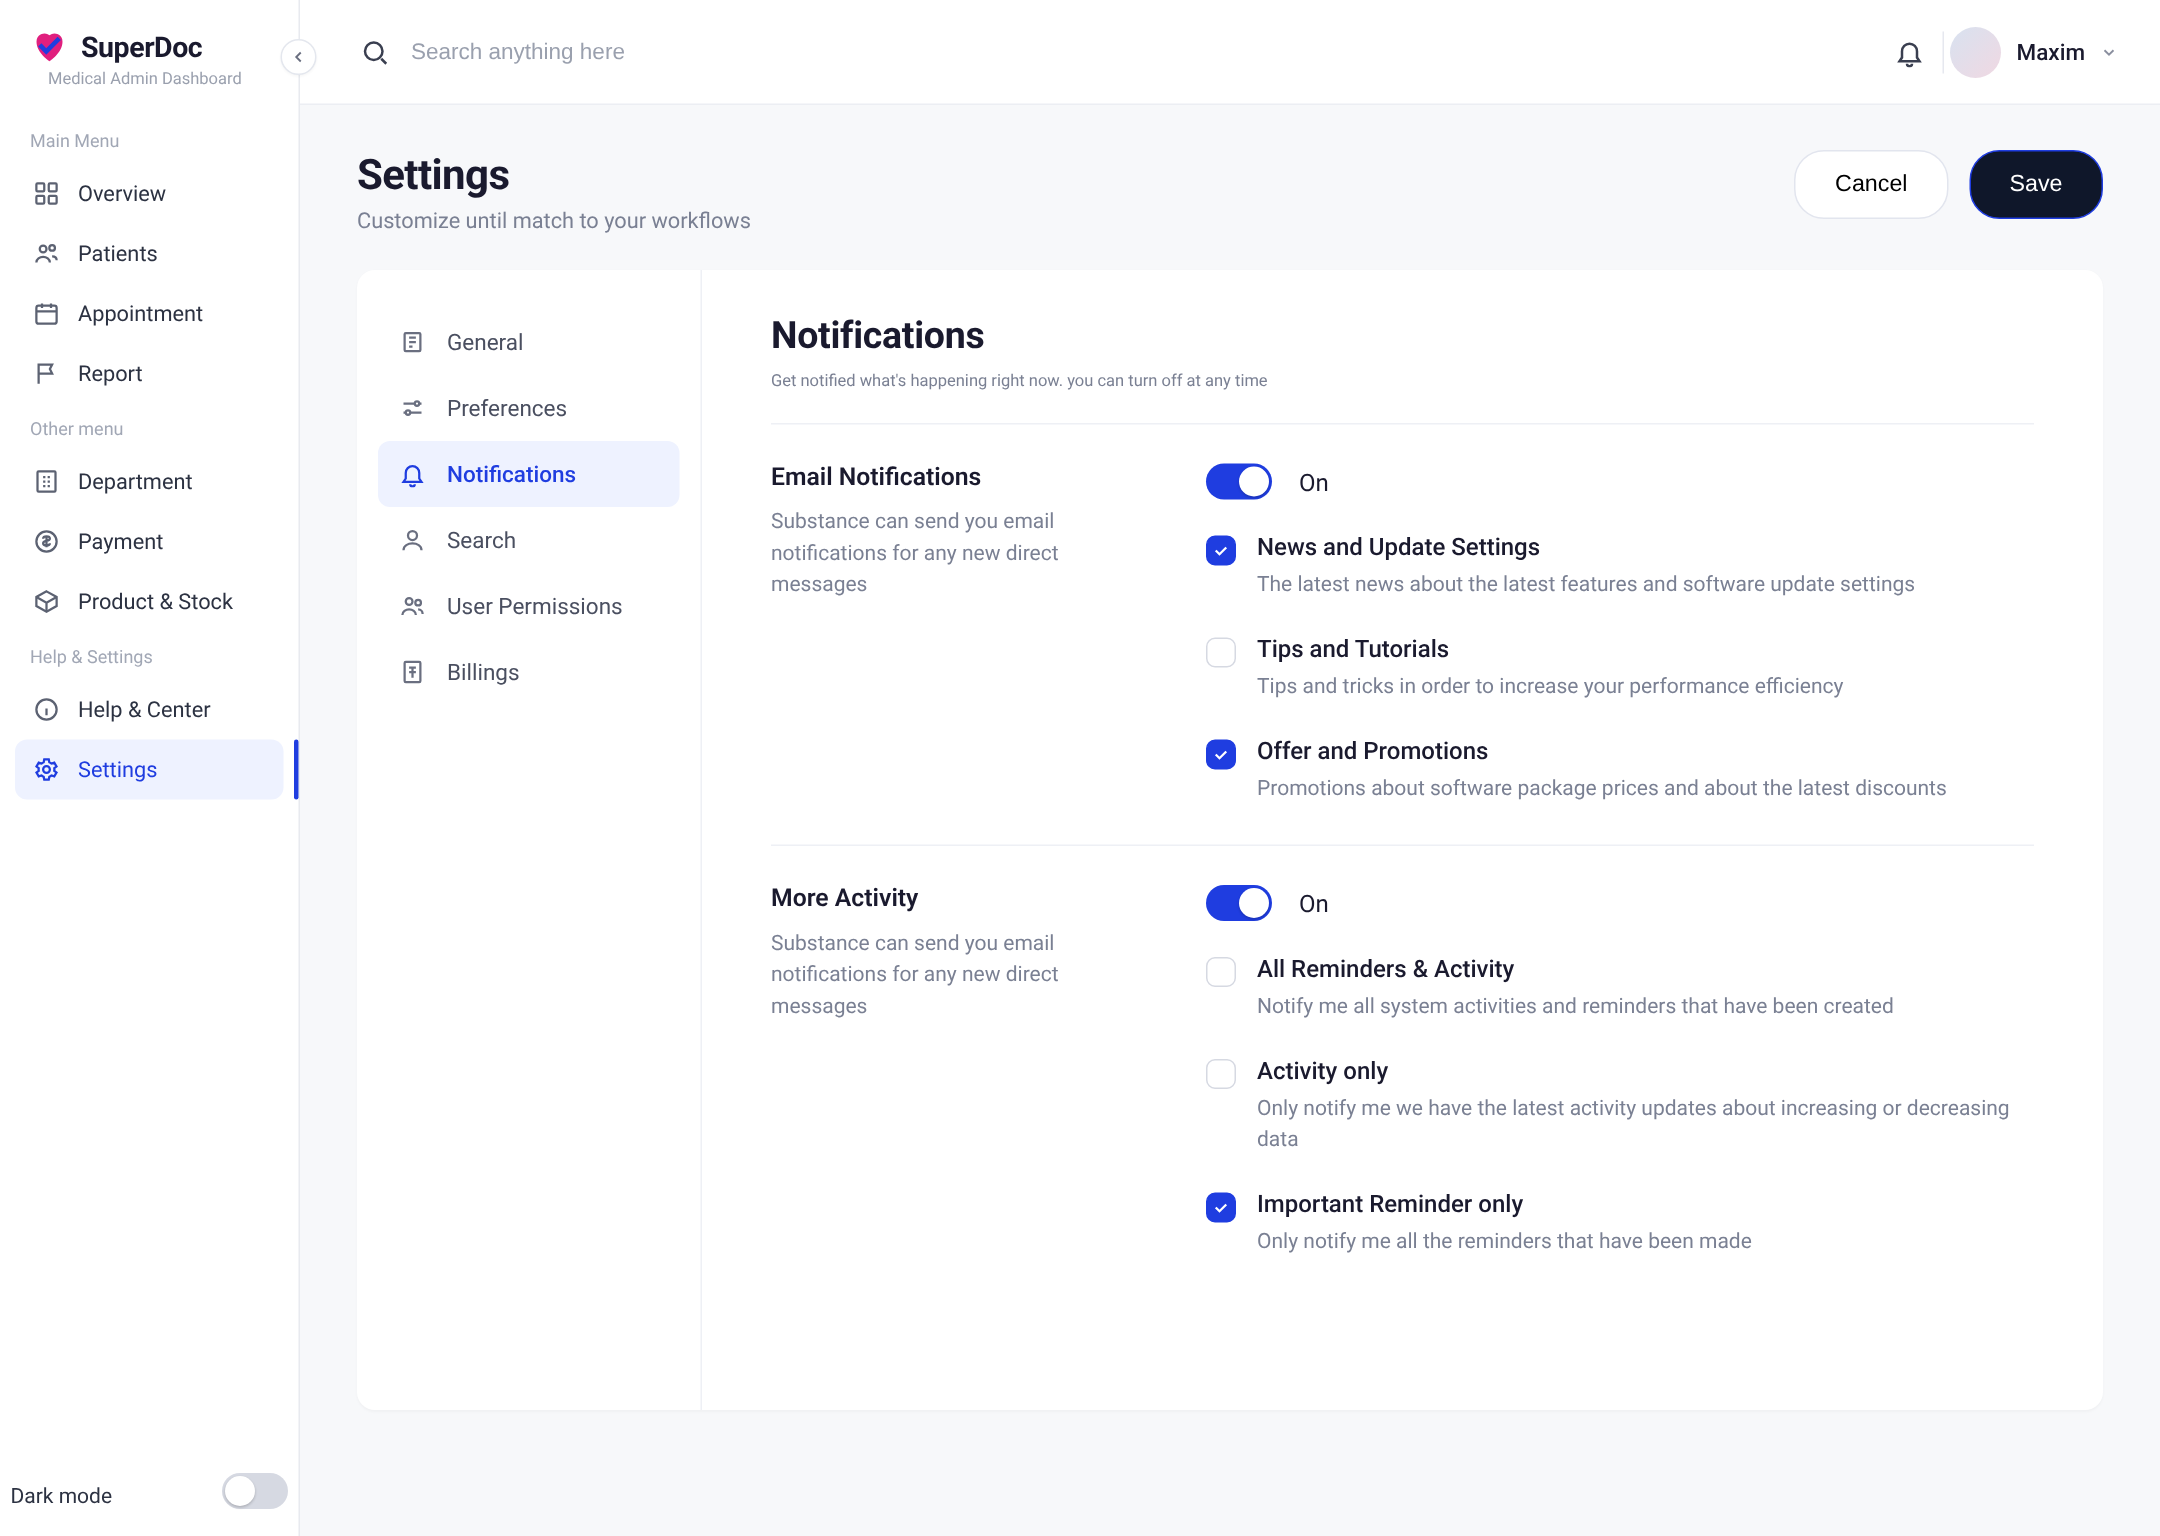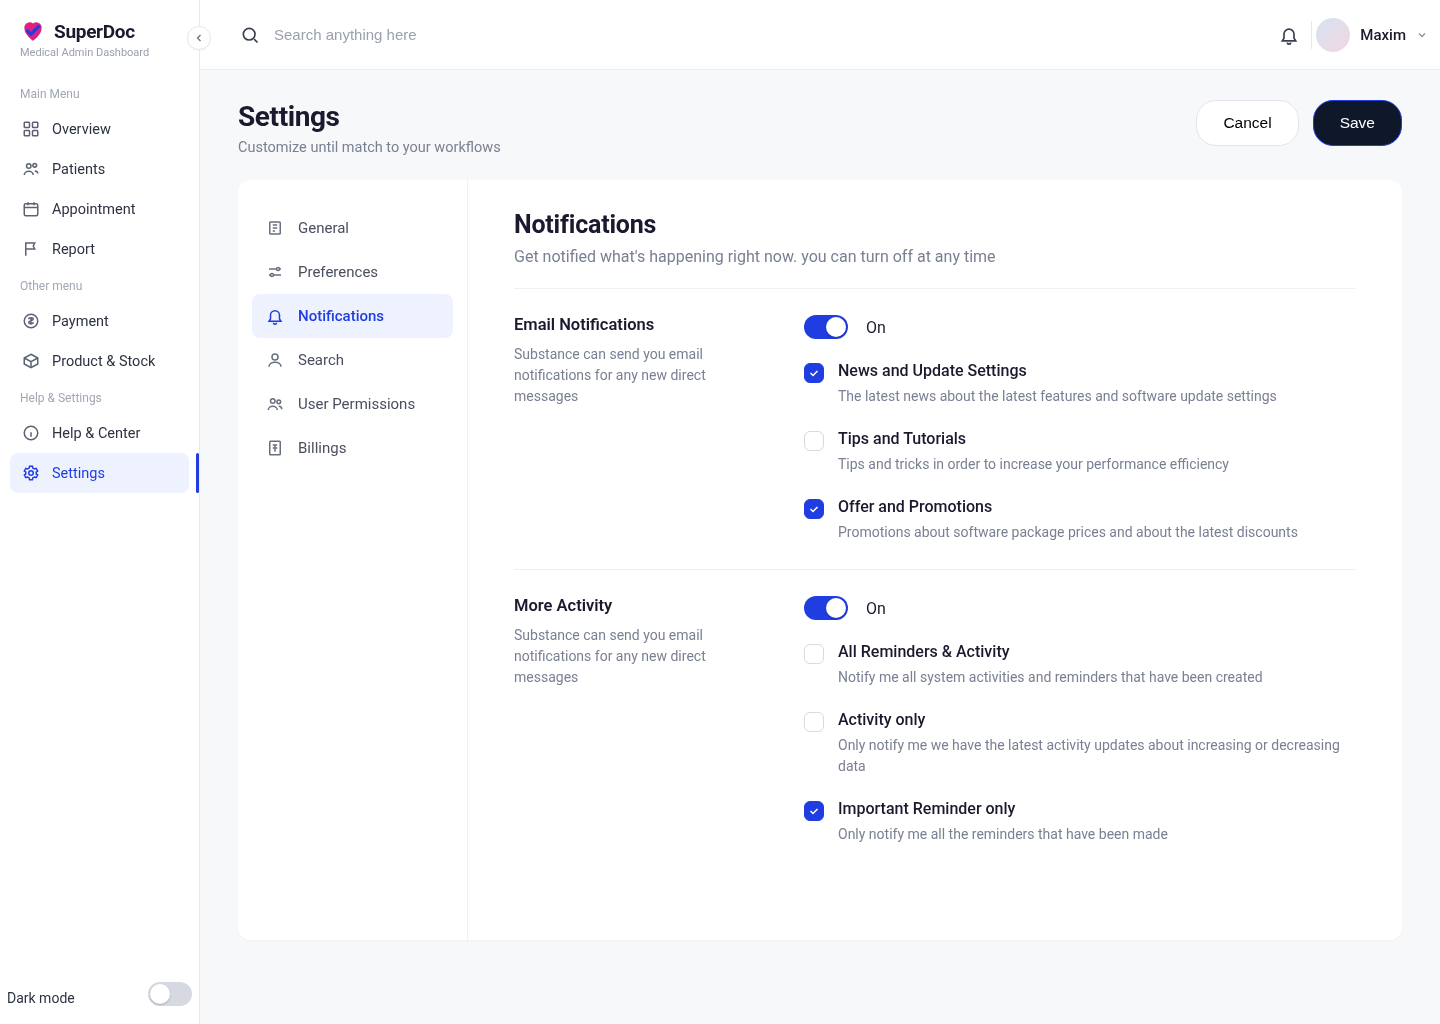--- a/index.html
+++ b/index.html
@@ -20,21 +20,21 @@
   border-right: 1px solid #e8eaef;
   display: flex;
   flex-direction: column;
   position: relative;
   flex-shrink: 0;
 }
 .logo-wrap { padding: 18px 20px 6px; }
 .logo { display: flex; align-items: center; gap: 8px; }
 .logo-mark { width: 26px; height: 26px; }
 .logo-text { font-weight: 700; font-size: 19px; letter-spacing: -0.3px; }
-.logo-sub { font-size: 11px; color: #9aa0ae; margin-top: 2px; margin-left: 0; }
+.logo-sub { font-size: 11px; color: #9aa0ae; margin-top: 2px; margin-left: 12px; }
 
 .collapse-handle {
   position: absolute;
   right: -12px; top: 26px;
   width: 24px; height: 24px;
   border-radius: 50%;
   background: #fff;
   border: 1px solid #e4e7ee;
   display: flex; align-items: center; justify-content: center;
   color: #6a6f80; cursor: pointer;
@@ -66,21 +66,21 @@
 .dark-toggle-row {
   display: flex; align-items: flex-end; justify-content: space-between;
   padding: 18px 7px;
 }
 .dark-toggle-row span { font-size: 14px; color: #2c3242; }
 
 
 .main { flex: 1; display: flex; flex-direction: column; min-width: 0; }
 .topbar {
   height: 70px; background: #fff; border-bottom: 1px solid #eceef3;
-  display: flex; align-items: center; padding: 0 12px 0 40px;
+  display: flex; align-items: center; padding: 0 28px 0 40px;
   gap: 18px;
 }
 .search { display: flex; align-items: center; gap: 14px; flex: 1; }
 .search input {
   border: none; outline: none; font-size: 15px; width: 340px;
   color: #2c3242;
 }
 .search input::placeholder { color: #9aa0ae; }
 .top-actions { display: flex; align-items: center; gap: 4px; }
 .tb-icon-btn { width: 36px; height: 36px; display:flex; align-items:center; justify-content:center; color:#3a3f50; cursor:pointer; }
@@ -108,21 +108,21 @@
   display: flex; align-items: center; gap: 14px;
   padding: 13px 14px; border-radius: 8px; cursor: pointer;
   font-size: 15px; color: #4a4f60;
 }
 .snav-item .snav-icon { width: 18px; height: 18px; color: #6a6f80; }
 .snav-item.active { background: #eef2ff; color: #1f3de0; font-weight: 500; }
 .snav-item.active .snav-icon { color: #1f3de0; }
 
 .settings-body { flex: 1; padding: 30px 46px 40px; }
 .section-title { font-size: 25px; font-weight: 700; letter-spacing: -0.2px; }
-.section-sub { font-size: 16px; color: #7a8093; margin-top: 8px; padding-bottom: 22px; border-bottom: 1px solid #eef0f5; }
+.section-sub { font-size: 11px; color: #7a8093; margin-top: 8px; padding-bottom: 22px; border-bottom: 1px solid #eef0f5; }
 
 .group { display: flex; padding: 26px 0; border-bottom: 1px solid #eef0f5; gap: 40px; }
 .group:last-child { border-bottom: none; }
 .group-left { width: 250px; flex-shrink: 0; }
 .group-title { font-size: 16.5px; font-weight: 600; }
 .group-desc { font-size: 14px; color: #7a8093; margin-top: 10px; line-height: 1.5; }
 .group-right { flex: 1; }
 
 .toggle-row { display: flex; align-items: center; gap: 18px; margin-bottom: 22px; }
 .toggle-label { font-size: 16px; }
@@ -200,20 +200,27 @@
       </div>
       <div class="menu-item">
         <svg class="mi-icon" viewBox="0 0 24 24" fill="none" stroke="currentColor" stroke-width="2">
             <path d="M5 21V4h12l-2 4 2 4H5"></path>
           </svg>
         <span>Report</span>
       </div>
 
       <div class="menu-heading">Other menu</div>
 
+      <div class="menu-item">
+        <svg class="mi-icon" viewBox="0 0 24 24" fill="none" stroke="currentColor" stroke-width="2">
+            <rect x="4" y="3" width="16" height="18" rx="1"></rect>
+            <path d="M9 8h2M13 8h2M9 12h2M13 12h2M9 16h2M13 16h2"></path>
+          </svg>
+        <span>Department</span>
+      </div>
       <div class="menu-item">
         <svg class="mi-icon" viewBox="0 0 24 24" fill="none" stroke="currentColor" stroke-width="2">
             <circle cx="12" cy="12" r="9"></circle>
             <path d="M12 7v10M9 9.5c0-1 1-2 3-2s3 1 3 2-1 1.5-3 2-3 1-3 2 1 2 3 2 3-1 3-2"></path>
           </svg>
         <span>Payment</span>
       </div>
       <div class="menu-item">
         <svg class="mi-icon" viewBox="0 0 24 24" fill="none" stroke="currentColor" stroke-width="2">
             <path d="M12 3l9 5v8l-9 5-9-5V8z"></path>

